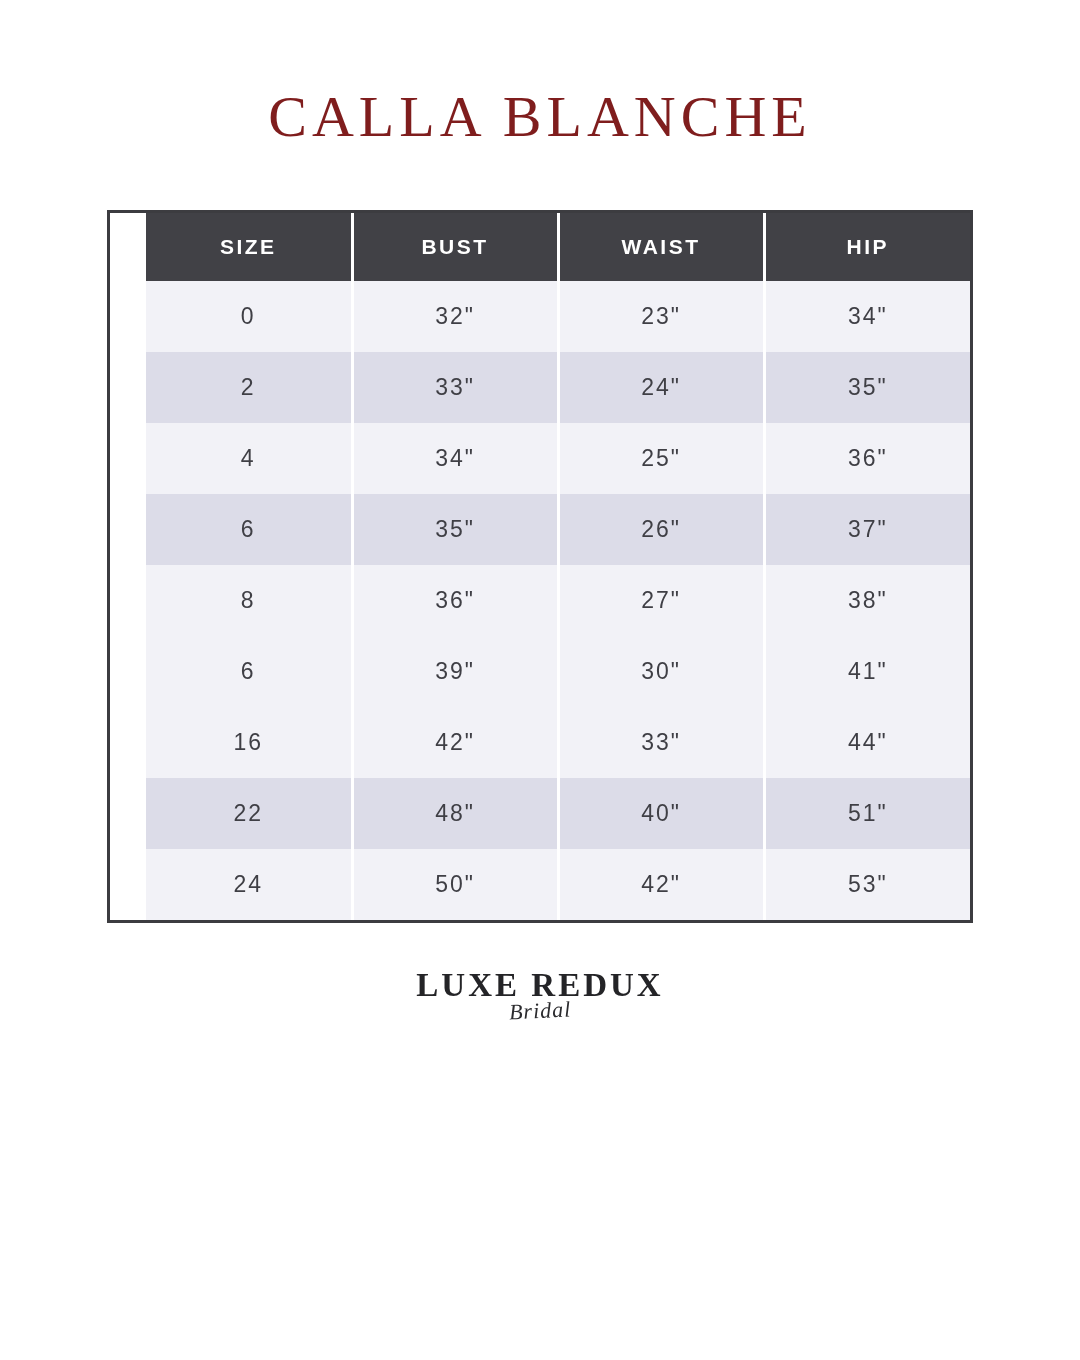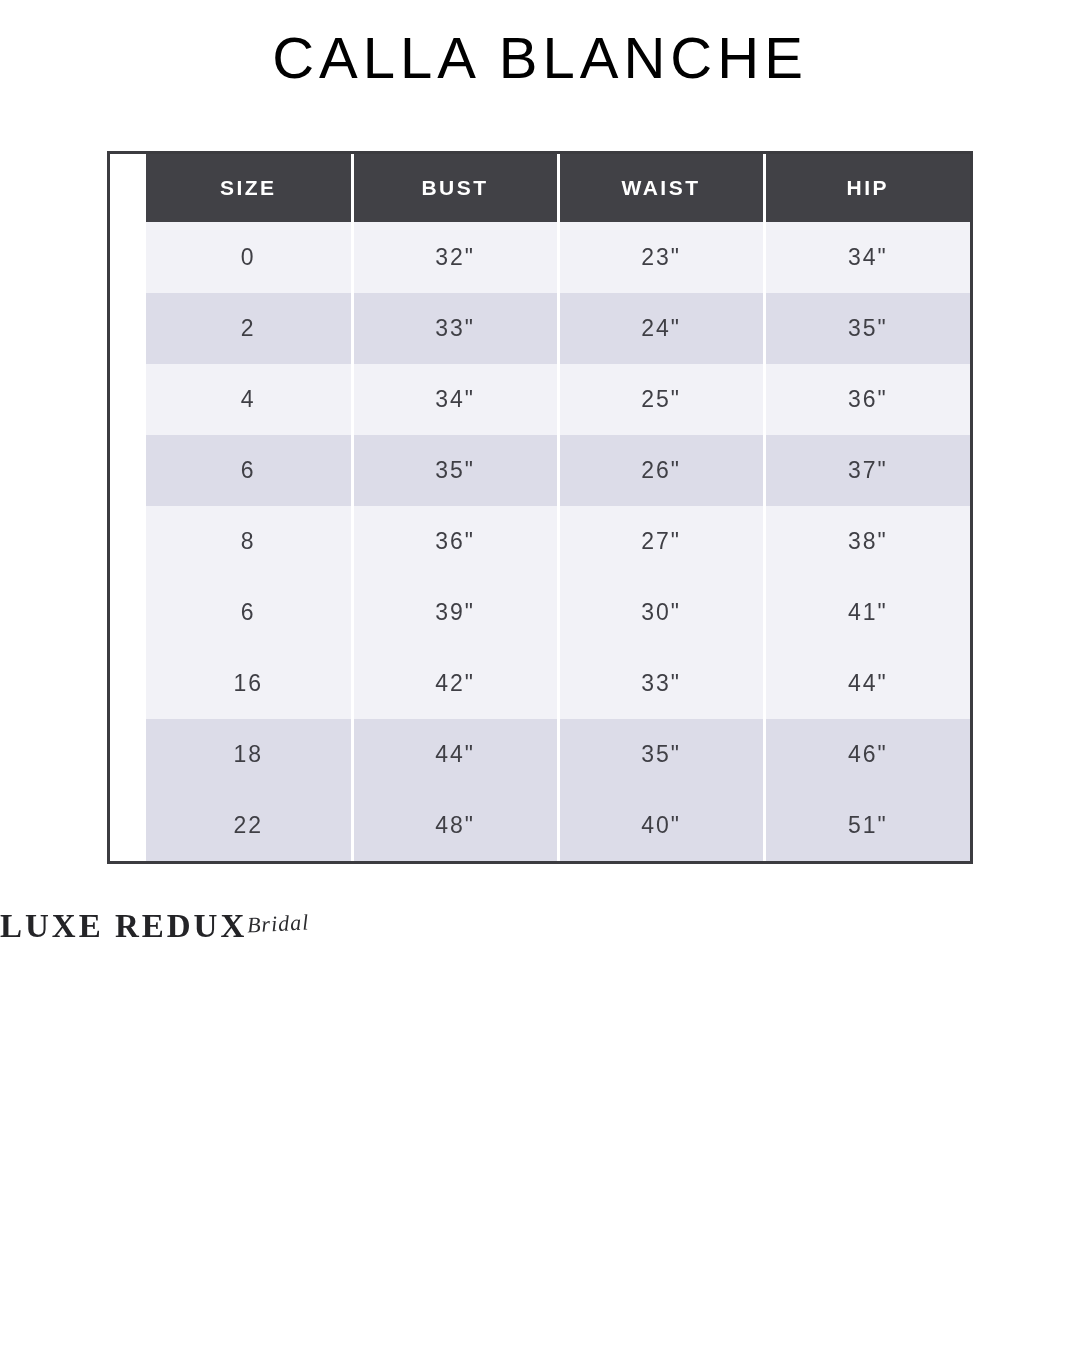--- a/index.html
+++ b/index.html
@@ -18,25 +18,25 @@
   .page {
     width: 1080px;
     height: 1360px;
     display: flex;
     flex-direction: column;
     align-items: center;
     box-sizing: border-box;
     padding: 0;
   }
   .brand-title {
-    font-family: Liberation Sans, sans-serif;
+    font-family: Liberation Serif, serif;
     font-size: 58px;
     letter-spacing: 5px;
-    color: #000000;
-    margin-top: 24px;
+    color: #7f1d1d;
+    margin-top: 83px;
     margin-bottom: 0;
     font-weight: 400;
     text-align: center;
     width: 100%;
   }
   .table-wrap {
     margin-top: 60px;
     width: 866px;
     border: 3px solid #3c3c40;
     box-sizing: border-box;
@@ -76,21 +76,21 @@
   table.size-chart tbody tr.row-a td {
     background: #f2f2f7;
   }
   table.size-chart tbody tr.row-b td {
     background: #dcdce8;
   }
   .footer {
     margin-top: 44px;
     width: 100%;
     display: flex;
-    flex-direction: row;
+    flex-direction: column;
     align-items: center;
   }
   .footer-main {
     font-family: "Liberation Serif", serif;
     font-size: 33px;
     letter-spacing: 3px;
     color: #242427;
     font-weight: 700;
   }
   .footer-script {
@@ -157,30 +157,30 @@
           <td>30"</td>
           <td>41"</td>
         </tr>
         <tr class="row-a">
           <td>16</td>
           <td>42"</td>
           <td>33"</td>
           <td>44"</td>
         </tr>
         <tr class="row-b">
-          <td>18</td>
-          <td>44"</td>
-          <td>35"</td>
-          <td>46"</td>
-        </tr>
-        <tr class="row-b">
           <td>22</td>
           <td>48"</td>
           <td>40"</td>
           <td>51"</td>
+        </tr>
+        <tr class="row-a">
+          <td>24</td>
+          <td>50"</td>
+          <td>42"</td>
+          <td>53"</td>
         </tr>
       </tbody>
     </table>
   </div>
 
   <div class="footer">
     <div class="footer-main">LUXE REDUX</div>
     <div class="footer-script">Bridal</div>
   </div>
 

